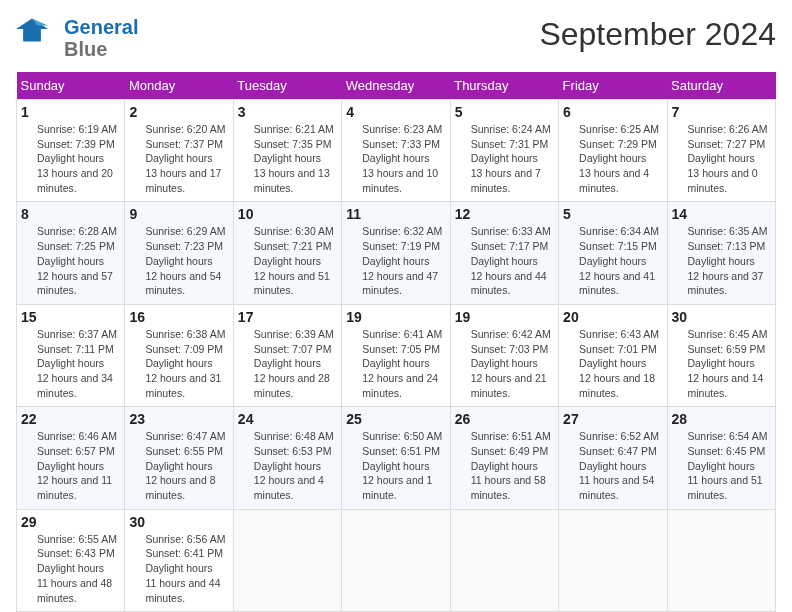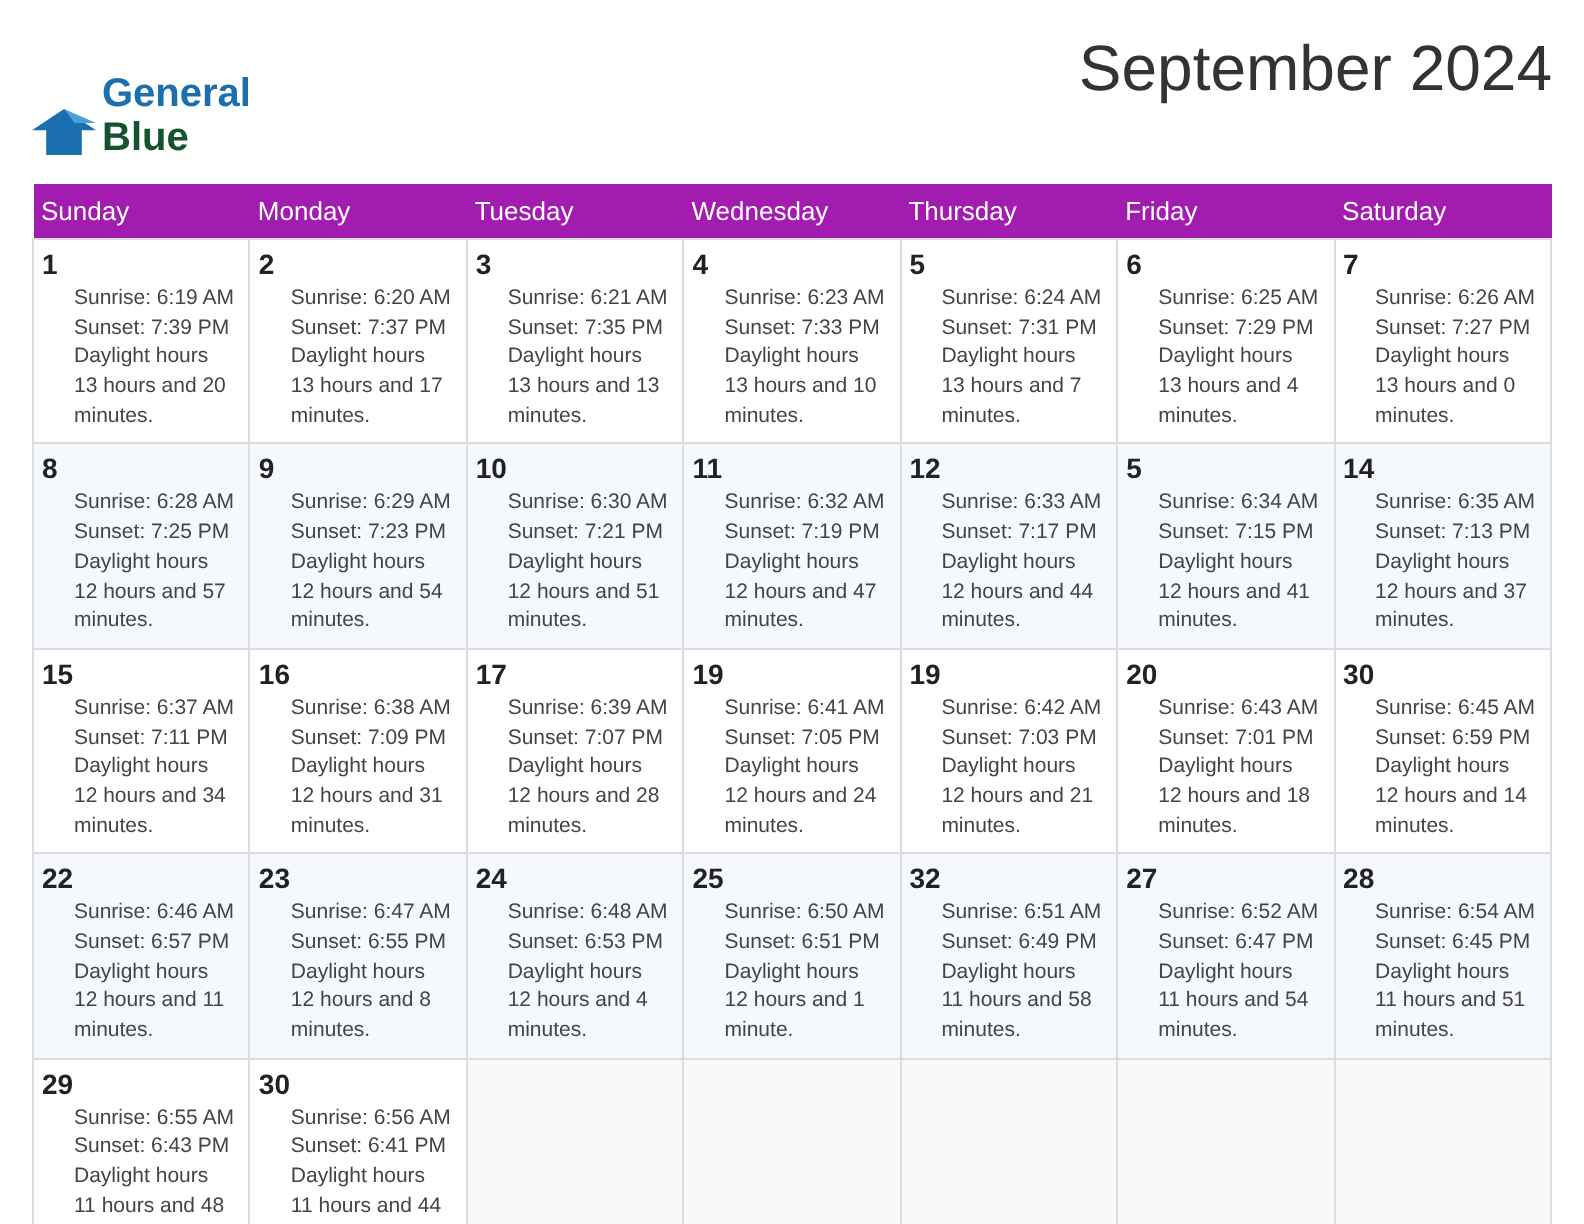--- a/index.html
+++ b/index.html
@@ -11,23 +11,22 @@
       padding: 16px;
     }
     .header {
       display: flex;
       justify-content: space-between;
       align-items: flex-start;
       margin-bottom: 12px;
     }
     .logo {
       display: flex;
-      align-items: flex-end;
-      gap: 3px;
-      margin-top: 20px;
+      align-items: flex-start;
+      gap: 16px;
     }
     .logo-text {
       font-size: 20px;
       font-weight: bold;
       color: #333;
       line-height: 1.1;
     }
     .logo-text span {
       color: #1a6faf;
     }
@@ -95,21 +94,21 @@
 </head>
 <body>
 
 <div class="header">
   <div class="logo">
     <svg class="logo-bird" viewBox="0 0 36 30" xmlns="http://www.w3.org/2000/svg">
       <polygon points="18,2 36,14 28,14 28,28 8,28 8,14 0,14" fill="#1a6faf"></polygon>
       <polygon points="18,2 36,10 24,10" fill="#4a9fd4"></polygon>
     </svg>
     <div class="logo-text">
-      <span>General</span><br><span style="color:#14532d">Blue</span>
+      <span>General</span><br><span style="color:#737373">Blue</span>
     </div>
   </div>
   <div class="title-block">
     <div class="month-year">September 2024</div>
   </div>
 </div>
 
 <table>
   <thead>
     <tr>
@@ -349,21 +348,21 @@
         <td>
         <span class="day-num">25</span>
         <div class="day-detail">
           Sunrise: 6:50 AM<br>
           Sunset: 6:51 PM<br>
           Daylight hours<br>
           12 hours and 1 minute.
         </div>
       </td>
         <td>
-        <span class="day-num">32</span>
+        <span class="day-num">26</span>
         <div class="day-detail">
           Sunrise: 6:51 AM<br>
           Sunset: 6:49 PM<br>
           Daylight hours<br>
           11 hours and 58 minutes.
         </div>
       </td>
         <td>
         <span class="day-num">27</span>
         <div class="day-detail">

